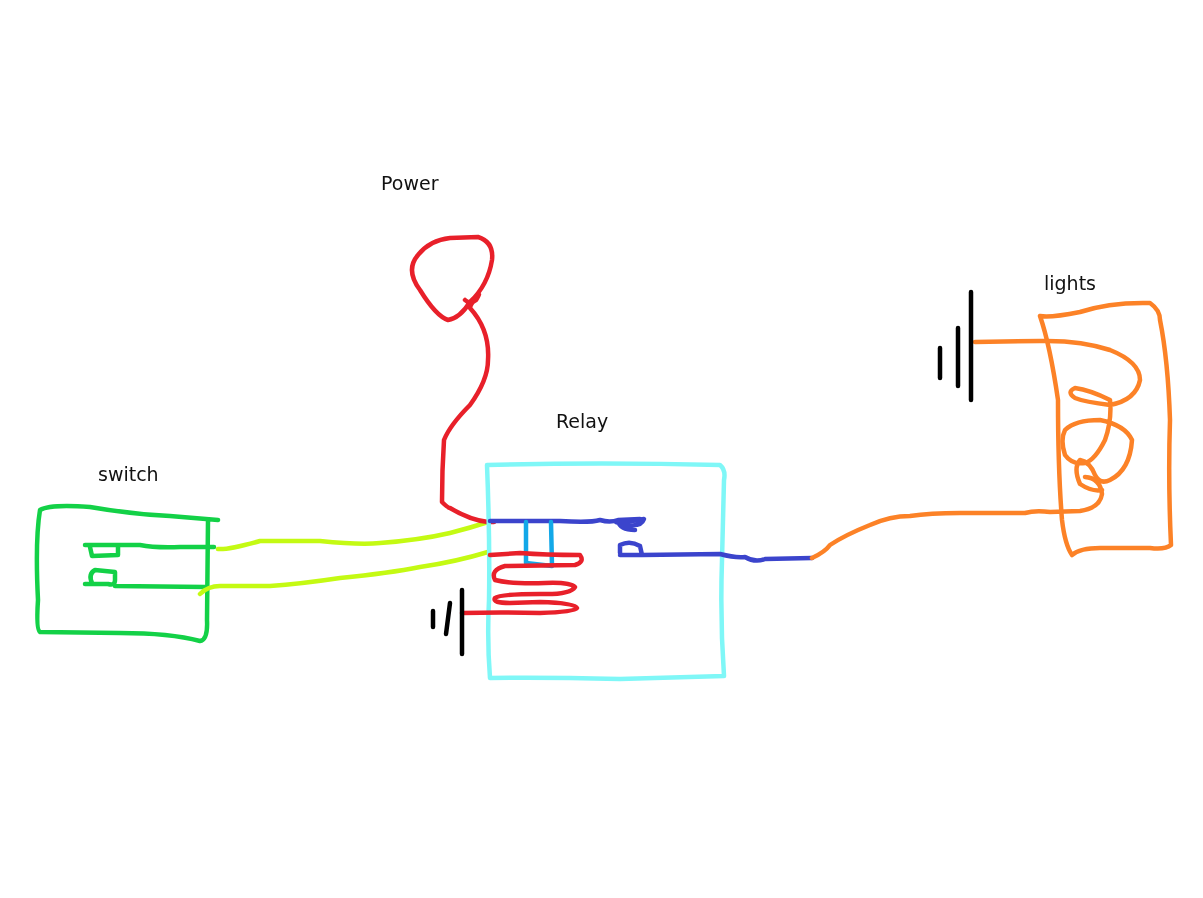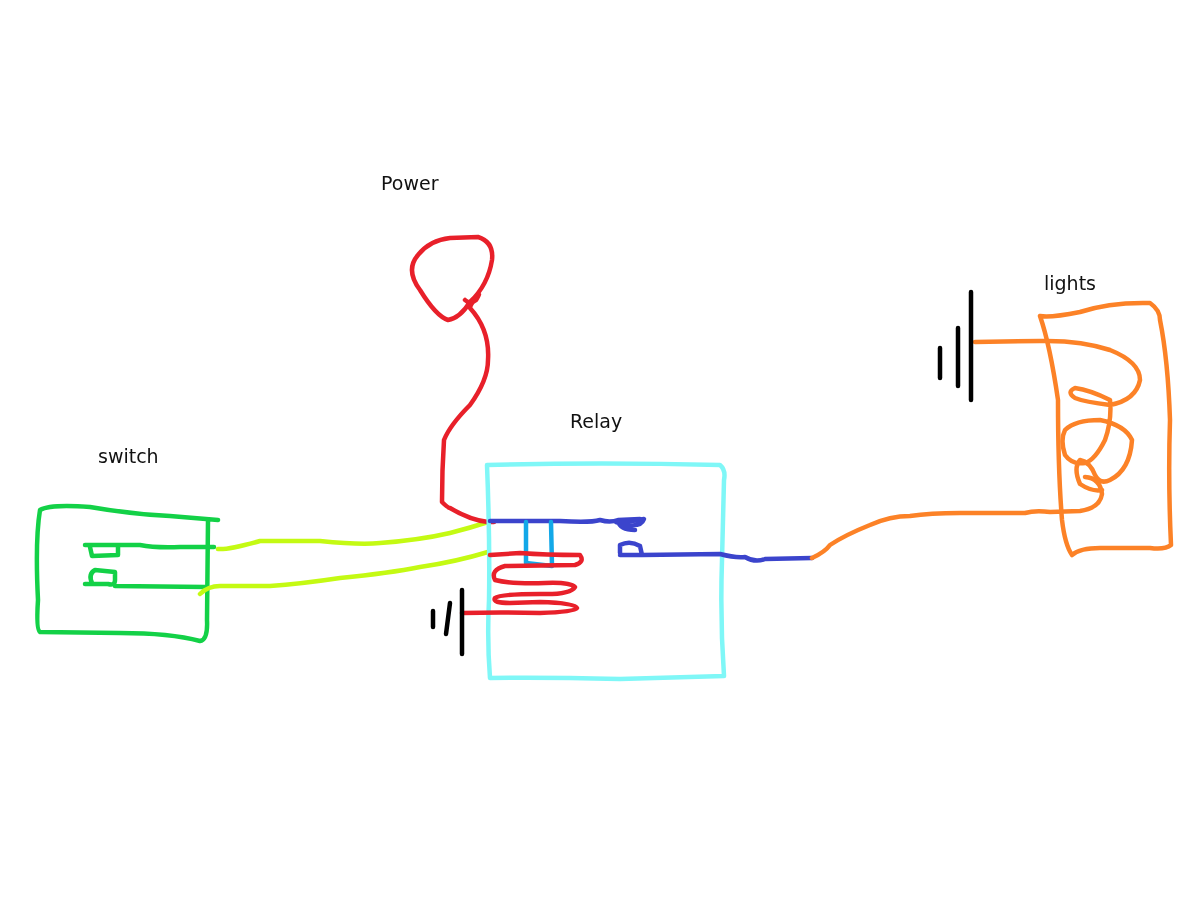--- a/index.html
+++ b/index.html
@@ -6,22 +6,22 @@
     body { width: 1203px; height: 898px; position: relative; overflow: hidden; }
     .canvas { position: absolute; left: 0; top: 0; width: 1057px; height: 898px; }
     .label {
       position: absolute;
       font-family: "DejaVu Sans", sans-serif;
       font-size: 19px;
       color: #111111;
       white-space: nowrap;
     }
     #lbl-power { left: 381px; top: 172px; }
-    #lbl-relay { left: 556px; top: 410px; margin-left: 14px; }
-    #lbl-switch { left: 98px; top: 445px; }
+    #lbl-relay { left: 556px; top: 410px; }
+    #lbl-switch { left: 98px; top: 463px; }
     #lbl-lights { left: 1044px; top: 272px; }
     svg path, svg line, svg polyline { fill: none; stroke-linecap: round; stroke-linejoin: round; stroke-width: 4.5; }
   </style>
 </head>
 <body>
 
 <div class="canvas">
   <svg width="1203" height="898" viewBox="0 0 1203 898">
 
     <g>

